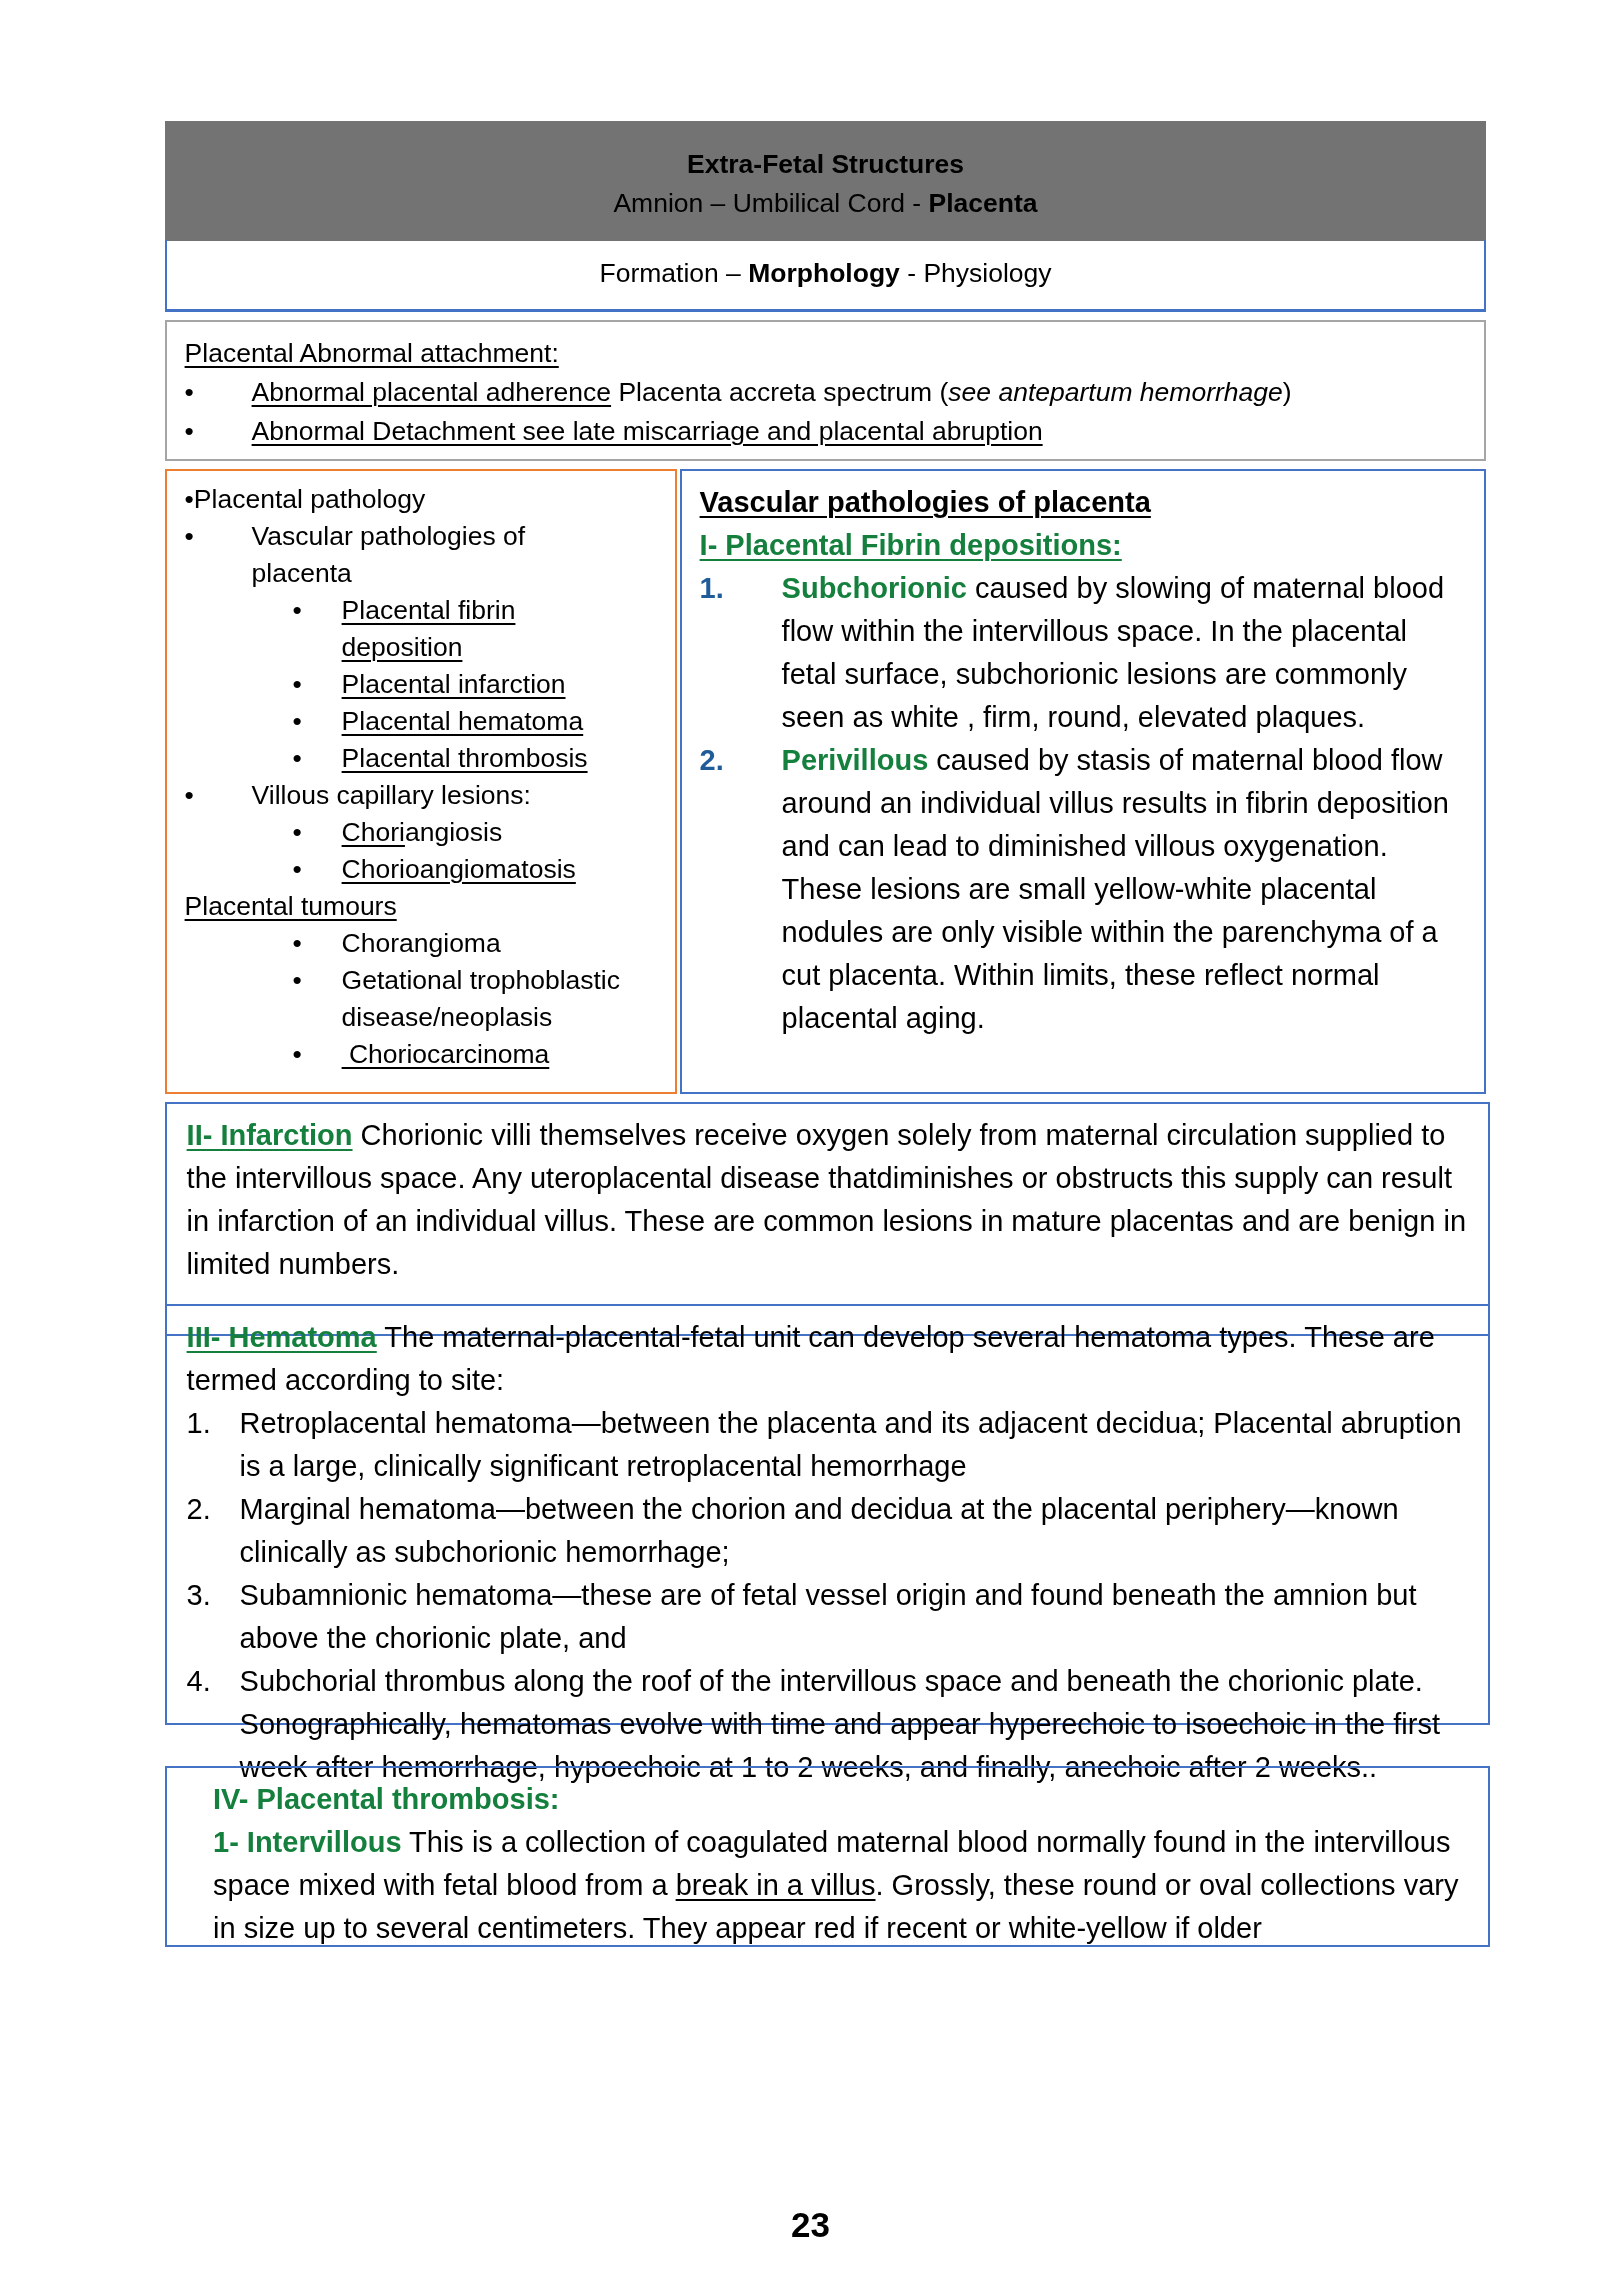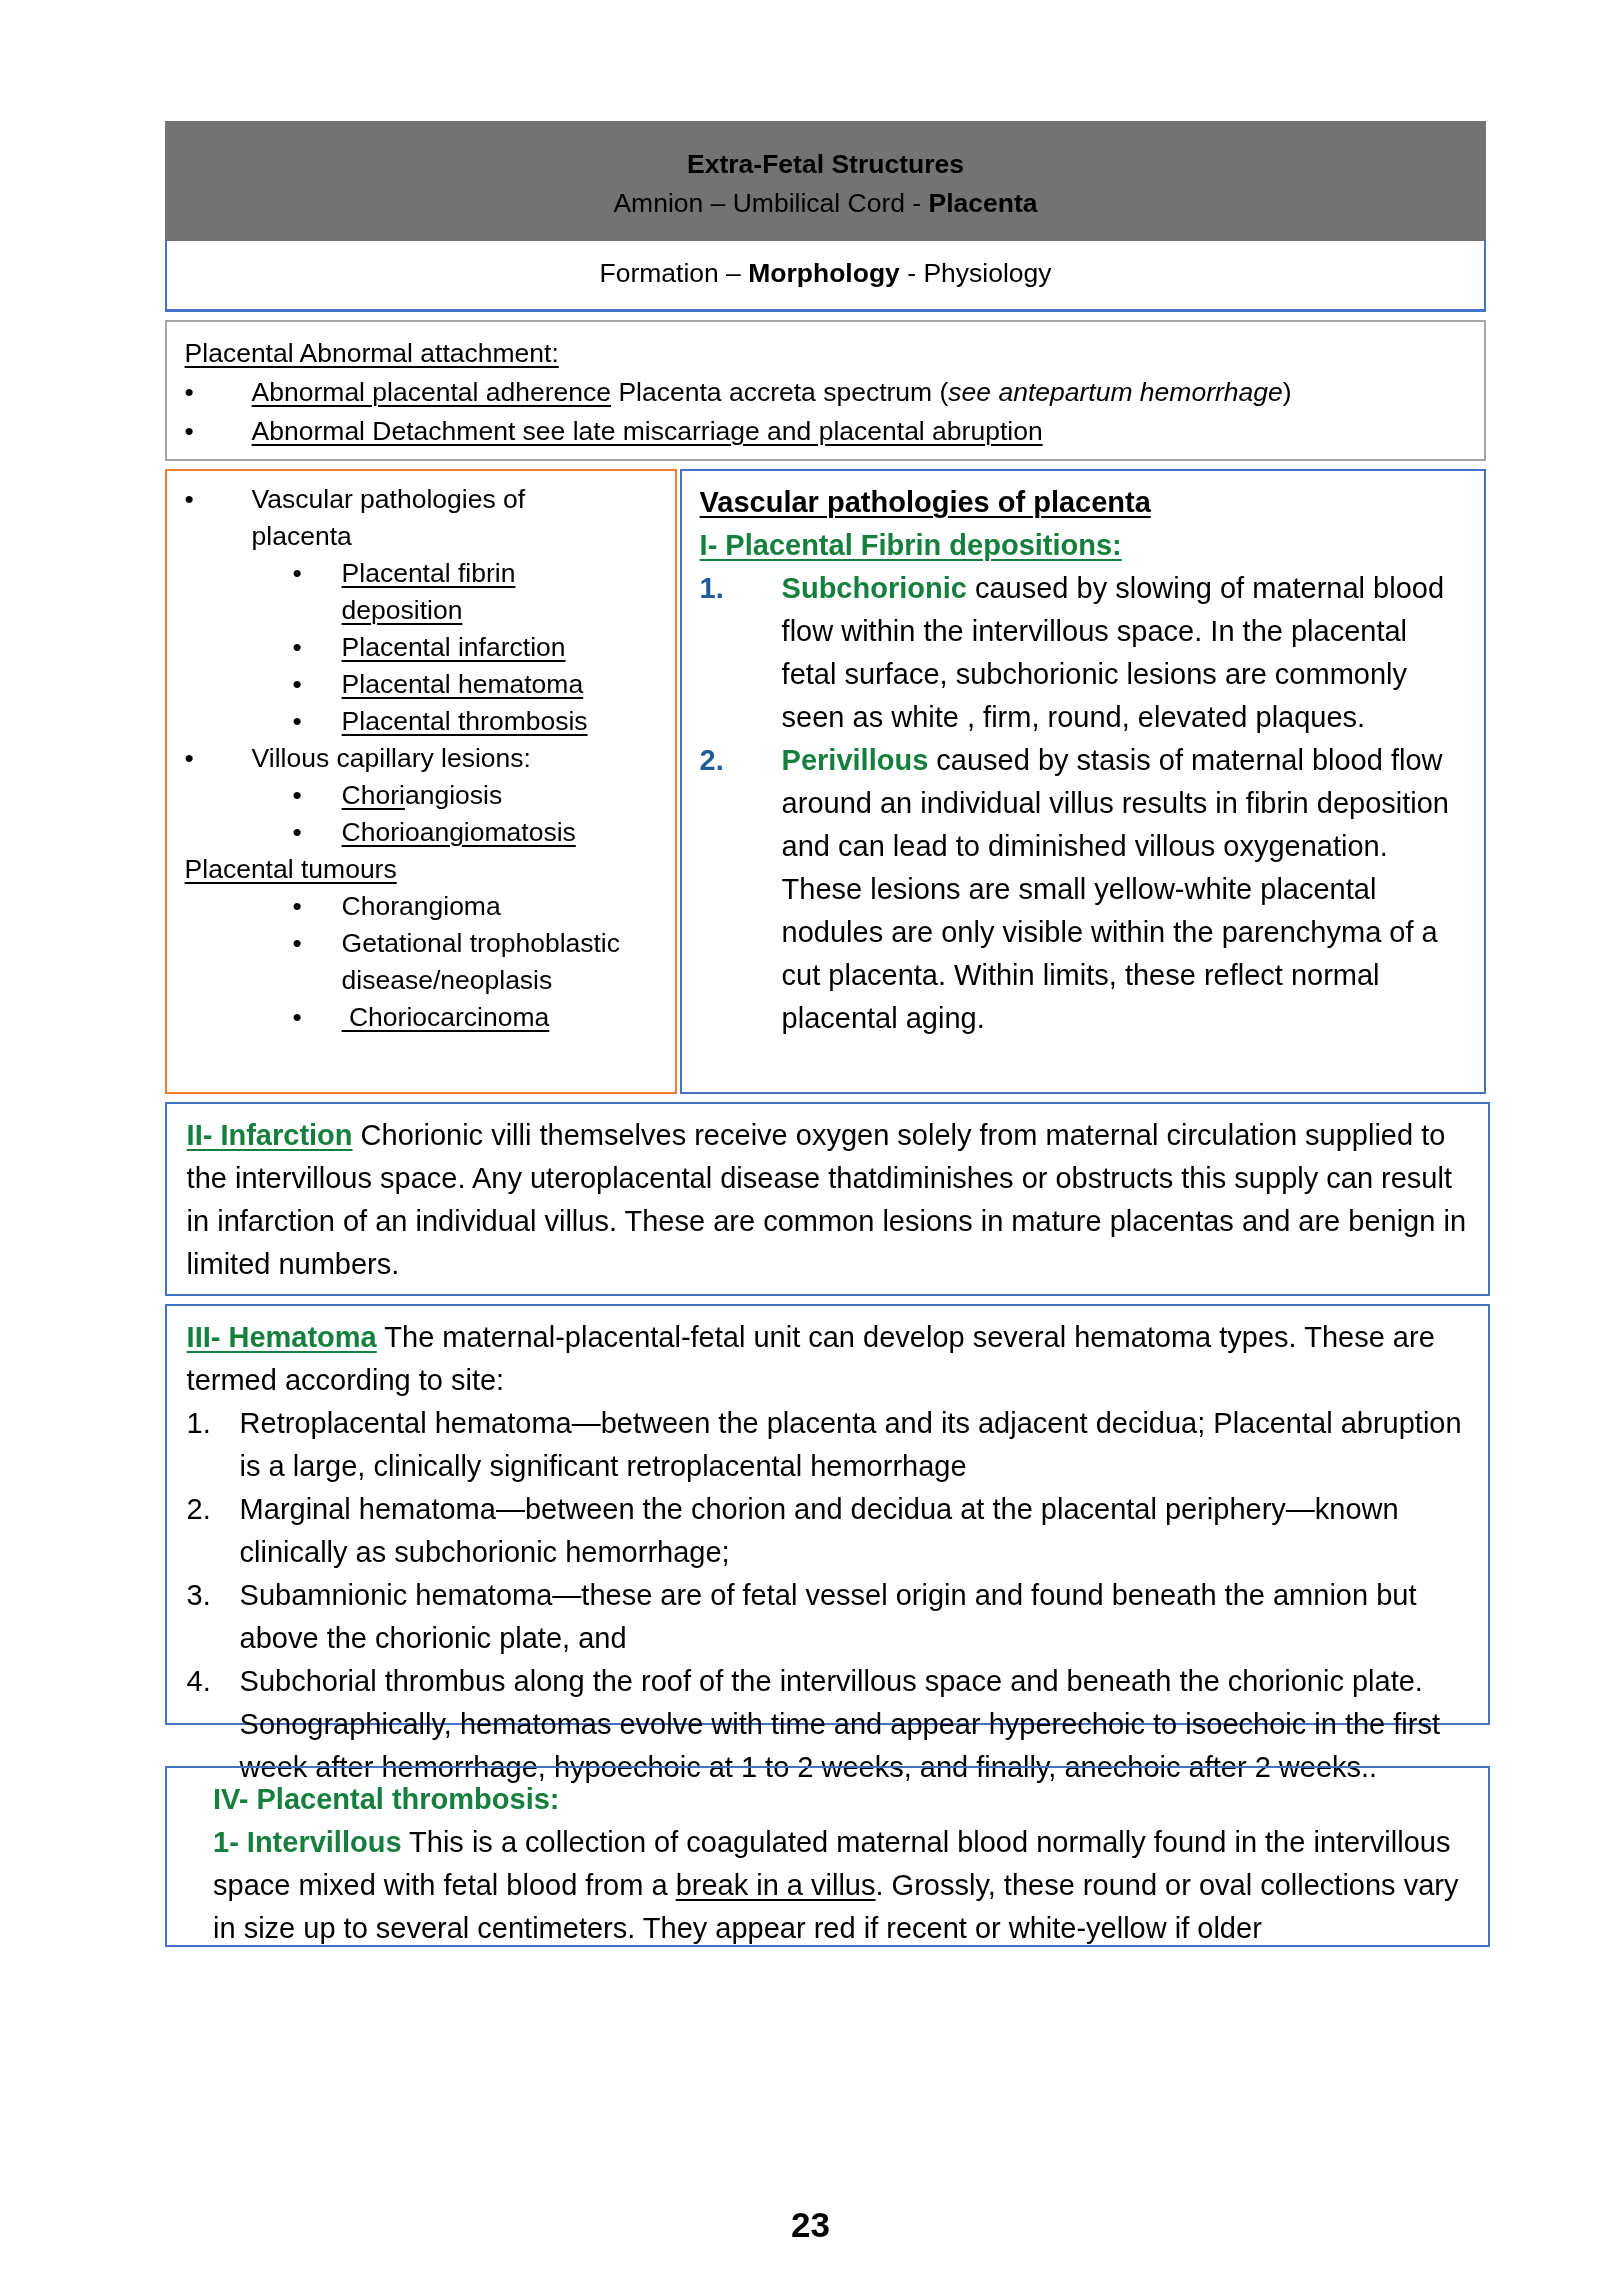--- a/index.html
+++ b/index.html
@@ -28,21 +28,21 @@
   .ol-l2 { padding-left: 108px; }
   .ol-l2 .dot { width: 49px; flex: none; }
 
   
   #vasc { left: 680px; top: 469px; width: 806px; height: 625px; border: 2.9px solid #4472c4; padding: 9.8px 17.6px; font-size: 29px; line-height: 43px; }
   .num-row { display: flex; }
   .num-row .n { width: 82px; flex: none; font-weight: bold; color: #1f5c99; }
 
   
   .box { left: 165px; width: 1325px; border: 2.9px solid #4472c4; padding: 9.8px 19.6px; font-size: 29px; line-height: 43px; }
-  #infarct { top: 1102px; height: 194px; }
+  #infarct { top: 1102px; height: 234px; }
   #hemat { top: 1304px; height: 421px; }
   #thromb { top: 1766px; height: 181px; padding-left: 46px; }
   .hl-row { display: flex; }
   .hl-row .n { width: 53px; flex: none; }
 
   #pageno { left: 0; width: 1621px; top: 2205px; text-align: center; font-size: 35px; font-weight: bold; font-family: "Liberation Sans", sans-serif; }
 </style>
 </head>
 <body>
 
@@ -60,20 +60,21 @@
     <span class="dot">•</span>
     <span><span class="u">Abnormal placental adherence</span><span> Placenta accreta spectrum (</span><span class="i">see antepartum hemorrhage</span><span>)</span></span>
   </div>
   <div class="bul">
     <span class="dot">•</span>
     <span class="u">Abnormal Detachment see late miscarriage and placental abruption</span>
   </div>
 </div>
 
 <div id="outline" class="abs">
+  <div>•Placental pathology</div>
   <div class="ol-row ol-l1">
     <span class="dot">•</span>
     <span style="width:294px">Vascular pathologies of placenta</span>
   </div>
   <div class="ol-row ol-l2">
       <span class="dot">•</span>
       <span class="u" style="width:196px">Placental fibrin deposition</span>
     </div>
   <div class="ol-row ol-l2">
       <span class="dot">•</span>

